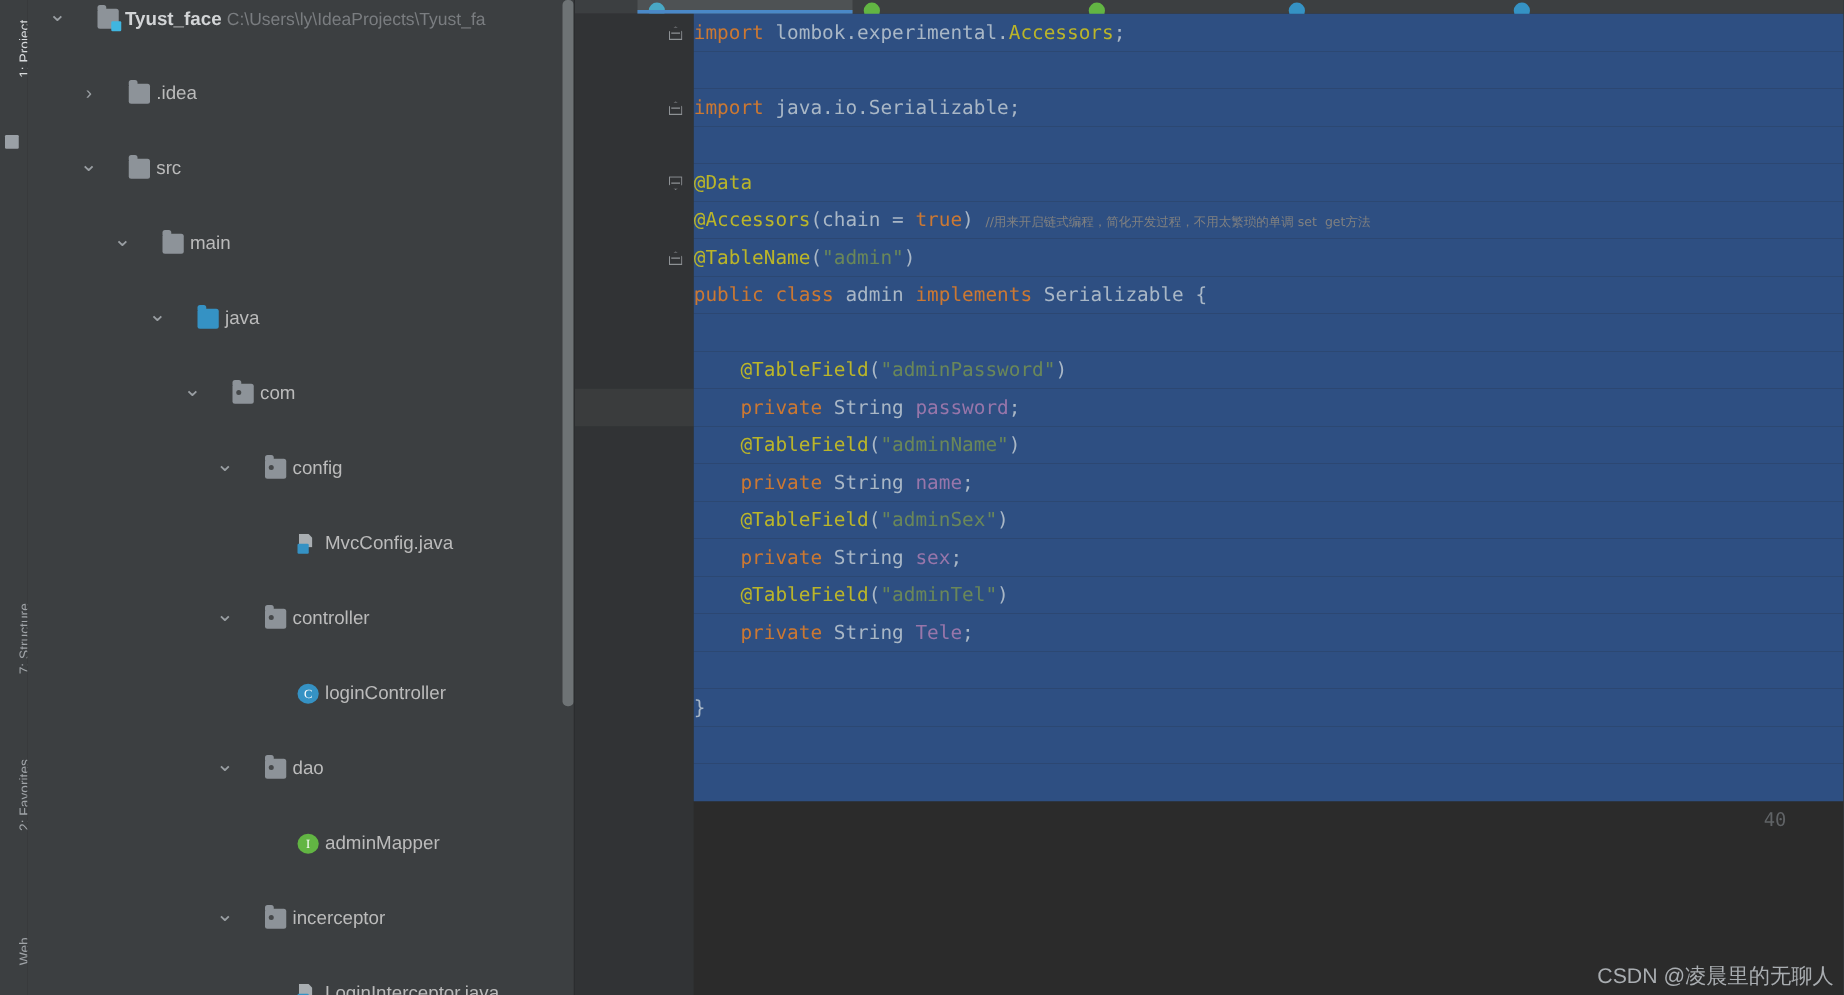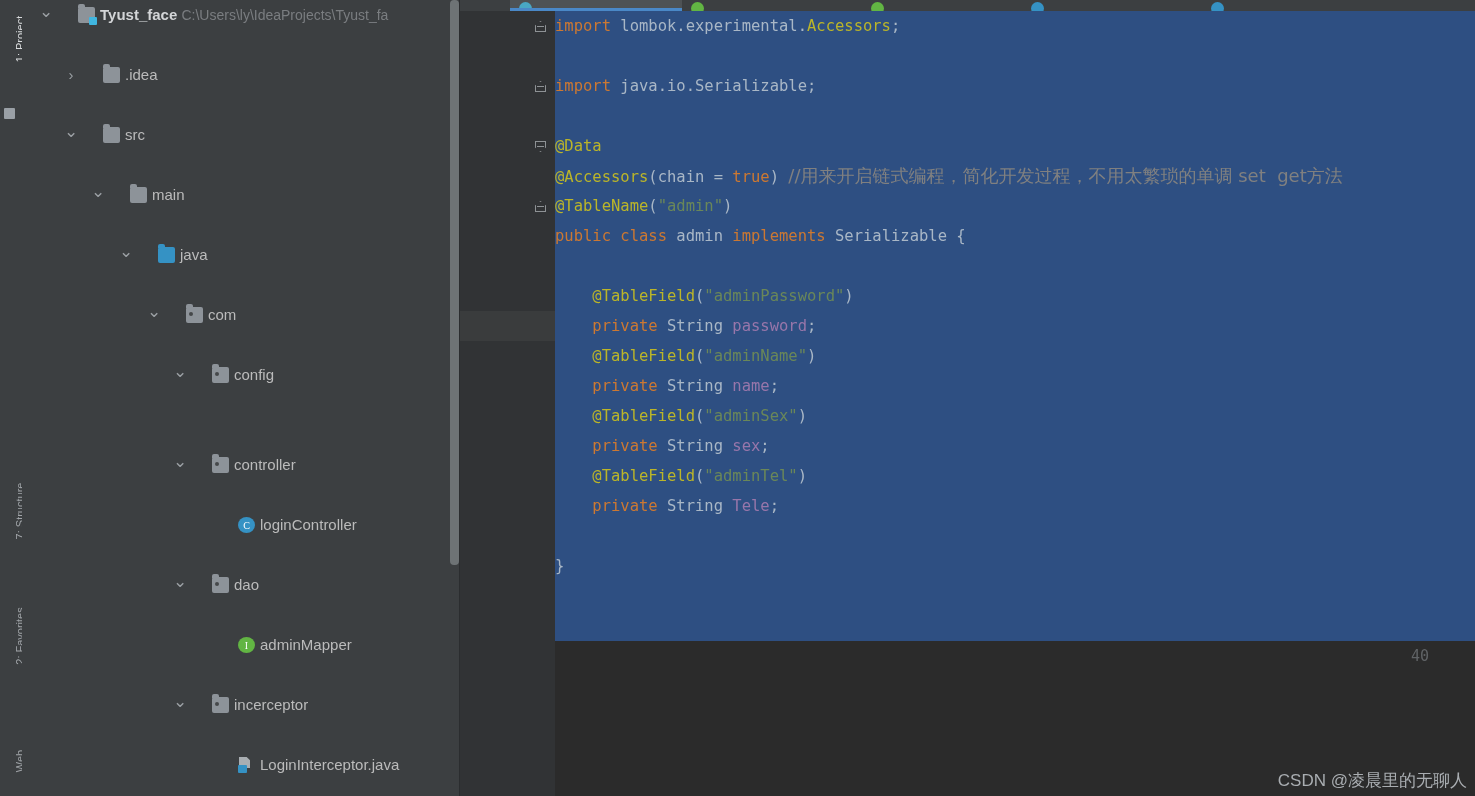--- a/index.html
+++ b/index.html
@@ -158,21 +158,21 @@
   }
   .sel-strip{position:absolute;left:0;width:920px;height:30px;background:#2e4f82;}
   .codeline span{position:relative;}
   .kw{color:#cc7832;}
   .ann{color:#bbb529;}
   .punc{color:#a9b7c6;}
   .plain{color:#a9b7c6;}
   .str{color:#6a8759;}
   .field{color:#9876aa;}
   .stat{color:#9876aa;font-style:italic;}
-  .cmt-cn{color:#808080;font-family:"DejaVu Sans",sans-serif;font-size:18px;}
+  .cmt-cn{color:#808080;font-family:"DejaVu Sans",sans-serif;font-size:10px;}
   .caret{
     display:inline-block;width:1px;height:19px;background:#bbbbbb;
     vertical-align:-4px;margin-left:-1px;
   }
   .watermark{
     position:absolute;right:8px;bottom:4px;font-size:17px;color:#a9adb1;
     font-family:"Liberation Sans",sans-serif;white-space:nowrap;
   }
 </style>
 </head>
@@ -225,20 +225,26 @@
         </div>
         <div class="row" style="top: 150px;">
           <span class="arrow" style="left:124px;top:-3px;font-size:17px">⌄</span>
           <span style="left:164px" class="ic f-folder f-pkg"></span>
           <span class="lbl" style="left:186px">com</span>
         </div>
         <div class="row" style="top: 180px;">
           <span class="arrow" style="left:150px;top:-3px;font-size:17px">⌄</span>
           <span style="left:190px" class="ic f-folder f-pkg"></span>
           <span class="lbl" style="left:212px">config</span>
+        </div>
+        <div class="row" style="top: 210px;">
+          <span style="left:216px" class="ic f-java">
+            <em>J</em>
+          </span>
+          <span class="lbl" style="left:238px">MvcConfig.java</span>
         </div>
         <div class="row" style="top: 240px;">
           <span class="arrow" style="left:150px;top:-3px;font-size:17px">⌄</span>
           <span style="left:190px" class="ic f-folder f-pkg"></span>
           <span class="lbl" style="left:212px">controller</span>
         </div>
         <div class="row" style="top: 270px;">
           <span style="left:216px" class="ic badge b-class">C</span>
           <span class="lbl" style="left:238px">loginController</span>
         </div>

